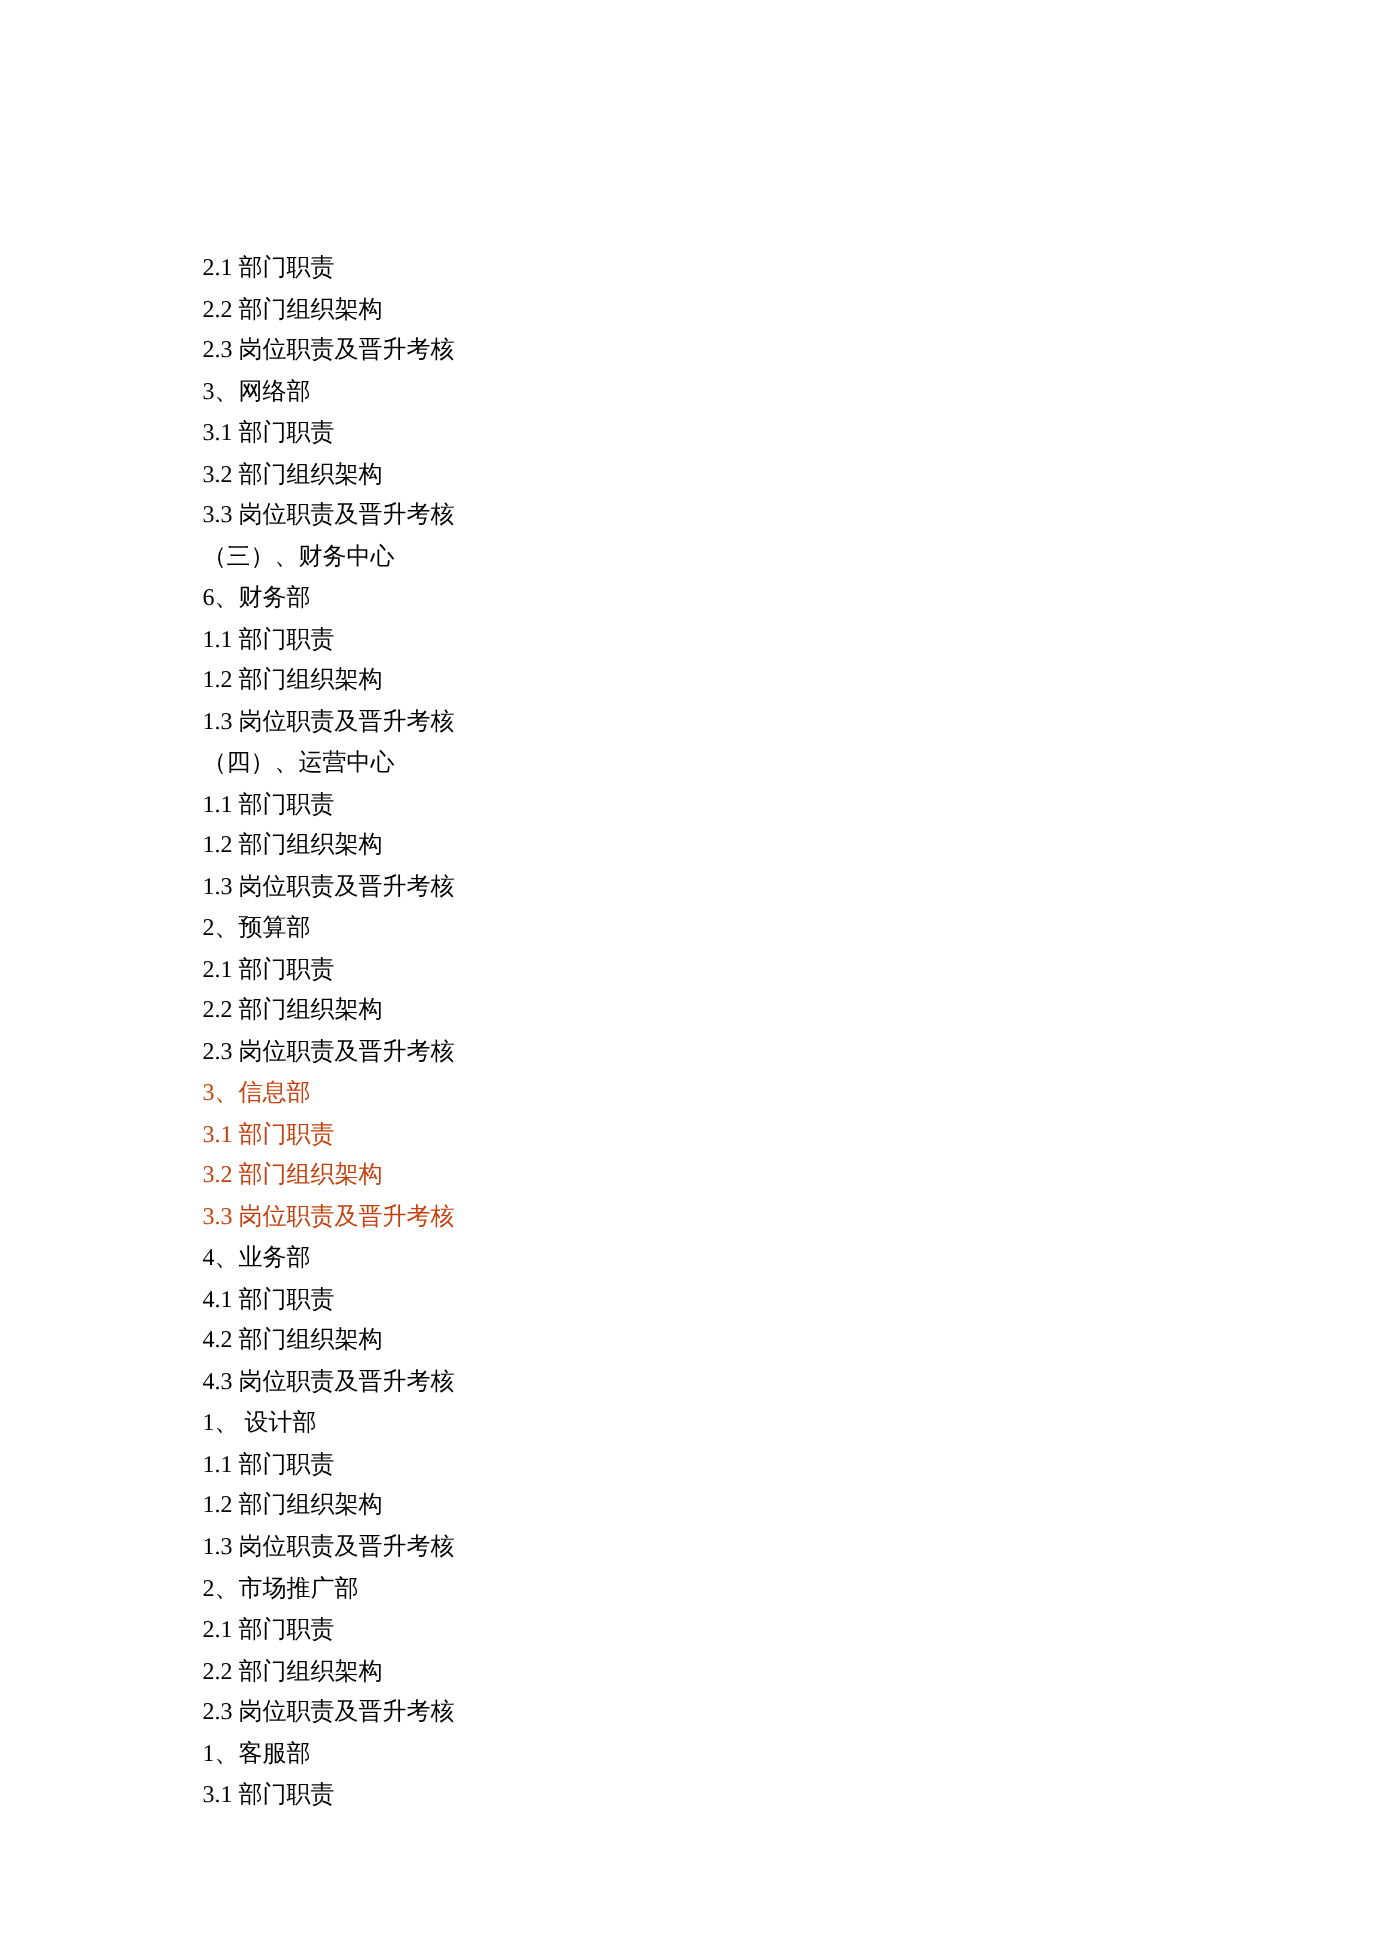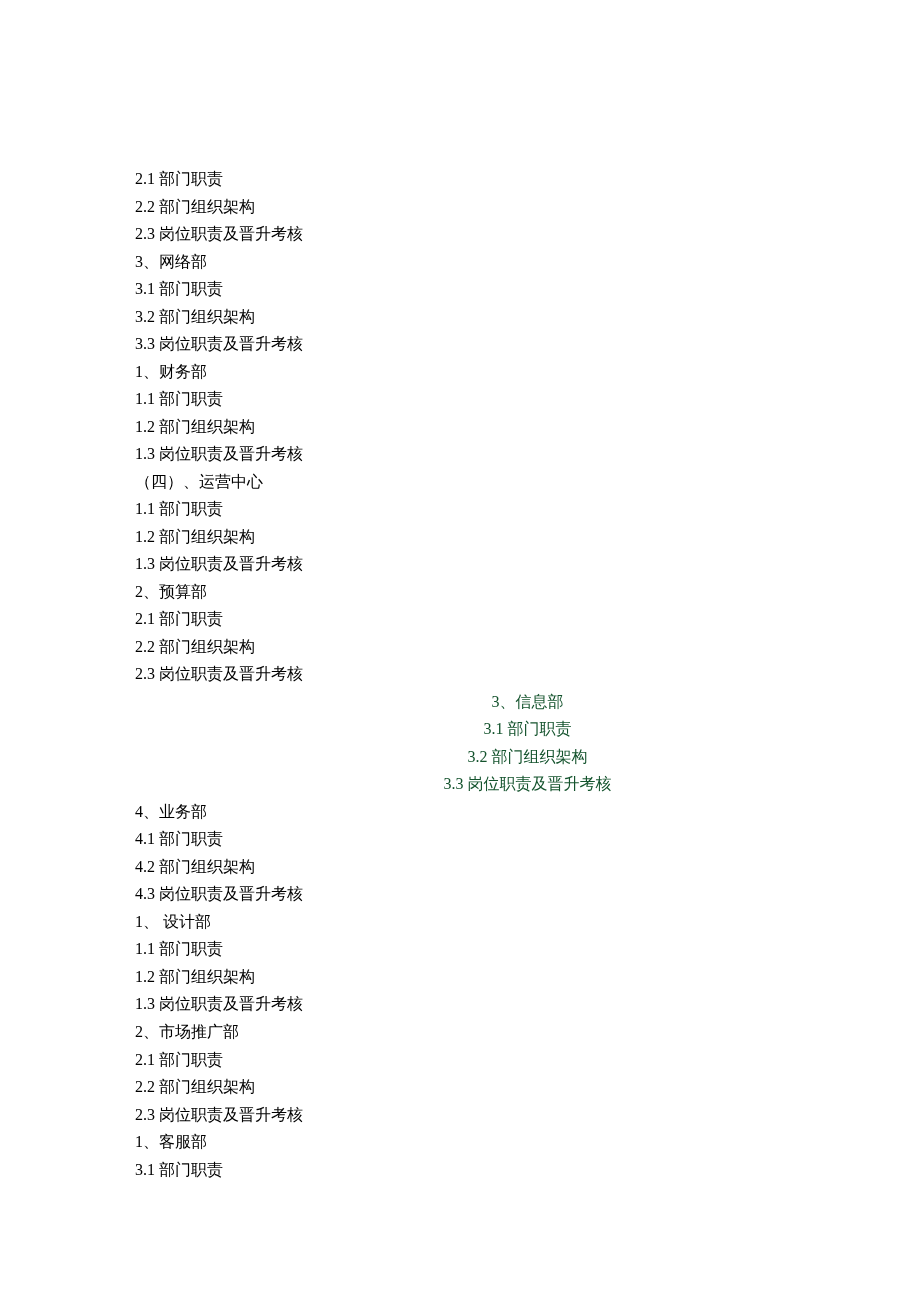--- a/index.html
+++ b/index.html
@@ -16,36 +16,36 @@
       line-height: 1.72;
     }
     .toc-list {
       list-style: none;
     }
     .toc-item {
       white-space: nowrap;
       font-family: Liberation Serif, serif;
     }
     .toc-item.link {
-      color: #14532d;
-      text-align: center;
+      color: #c2410c;
     }
   </style>
 </head>
 <body>
 
 <ul class="toc-list">
     <li class="toc-item">2.1 部门职责</li>
     <li class="toc-item">2.2 部门组织架构</li>
     <li class="toc-item">2.3 岗位职责及晋升考核</li>
     <li class="toc-item">3、网络部</li>
     <li class="toc-item">3.1 部门职责</li>
     <li class="toc-item">3.2 部门组织架构</li>
     <li class="toc-item">3.3 岗位职责及晋升考核</li>
-    <li class="toc-item">1、财务部</li>
+    <li class="toc-item">（三）、财务中心</li>
+    <li class="toc-item">6、财务部</li>
     <li class="toc-item">1.1 部门职责</li>
     <li class="toc-item">1.2 部门组织架构</li>
     <li class="toc-item">1.3 岗位职责及晋升考核</li>
     <li class="toc-item">（四）、运营中心</li>
     <li class="toc-item">1.1 部门职责</li>
     <li class="toc-item">1.2 部门组织架构</li>
     <li class="toc-item">1.3 岗位职责及晋升考核</li>
     <li class="toc-item">2、预算部</li>
     <li class="toc-item">2.1 部门职责</li>
     <li class="toc-item">2.2 部门组织架构</li>

